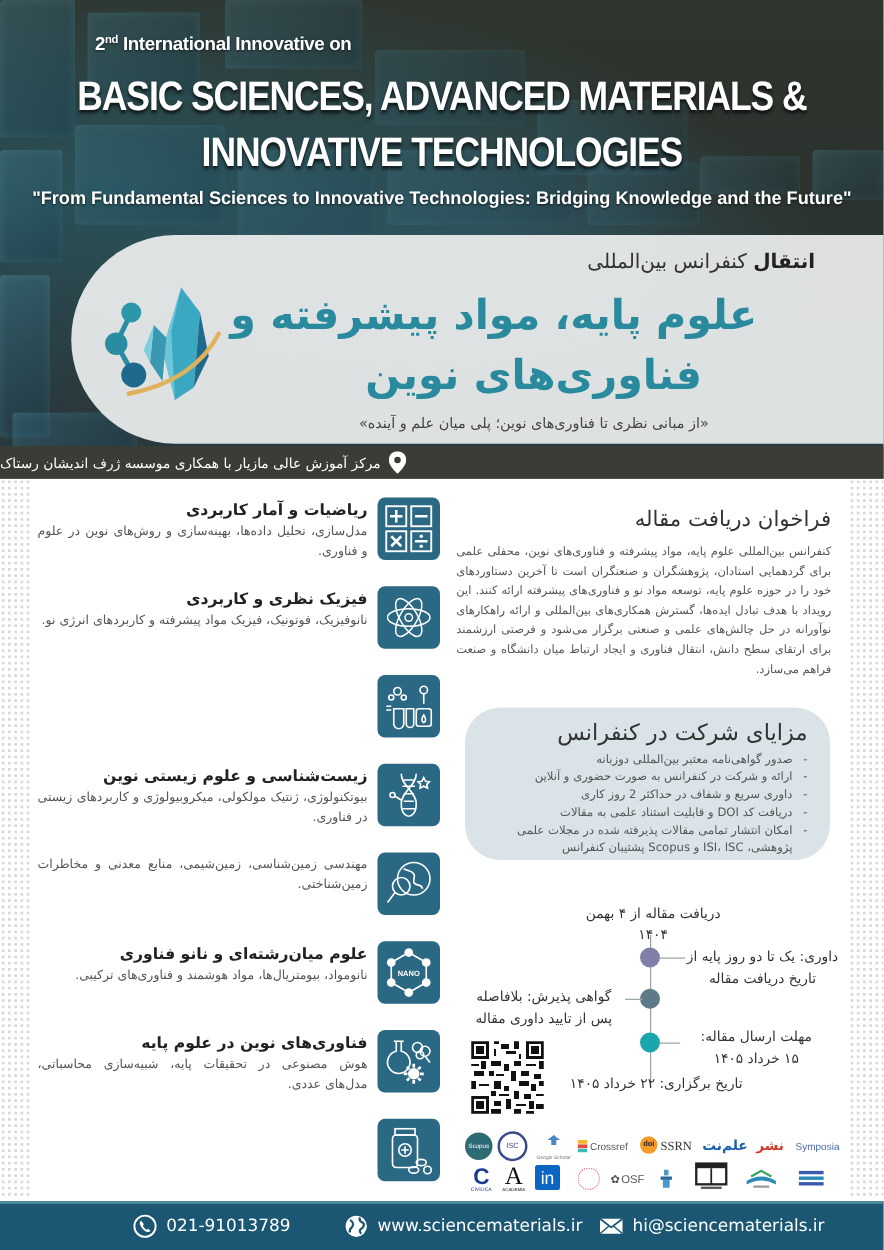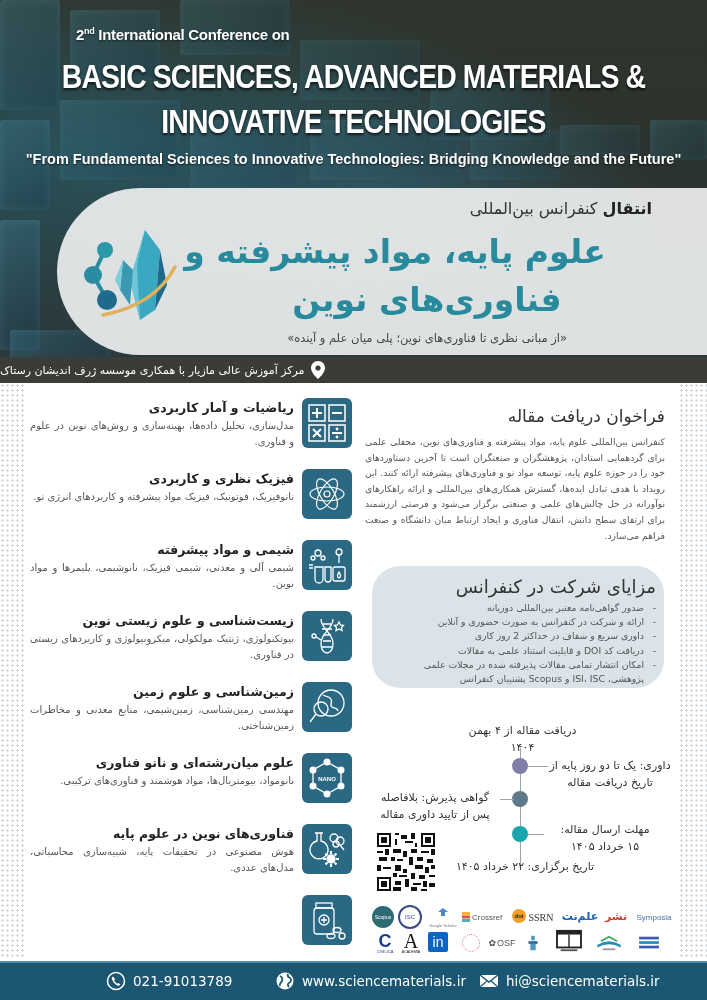--- a/index.html
+++ b/index.html
@@ -96,21 +96,21 @@
 
   .call {
     position: absolute; right: 42px; top: 406px; width: 300px; direction: rtl;
   }
   .call-title { font-size: 17px; color: #333; margin-bottom: 8px; }
   .call-body { font-size: 9.2px; color: #555; line-height: 15.6px; text-align: justify; }
 
   .benefits {
     position: absolute; left: 372px; top: 566px; width: 292px; height: 122px;
     background: #d9e3e8; border-radius: 28px; direction: rtl;
-    padding: 10px 8px 0 14px;
+    padding: 10px 18px 0 14px;
   }
   .benefits-title { font-size: 18px; color: #333; margin-bottom: 4px; }
   .benefits ul { list-style: none; }
   .benefits li { font-size: 9.3px; color: #555; line-height: 14.2px; position: relative; padding-right: 12px; }
   .benefits li::before { content: "-"; position: absolute; right: 0; top: 0; color: #555; }
 
   .timeline { position: absolute; left: 360px; top: 700px; width: 347px; height: 200px; }
   .tl-line { position: absolute; left: 160px; top: 48px; width: 1px; height: 122px; background: #9aa5ab; }
   .tl-dot { position: absolute; width: 16px; height: 16px; border-radius: 50%; }
   .tl-dot.d1 { left: 152px; top: 58px; background: #7f7fa8; }
@@ -147,21 +147,21 @@
     <div class="screen" style="left:0;top:120px;width:50px;height:90px;opacity:.55"></div>
     <div class="screen" style="left:60px;top:100px;width:120px;height:80px;opacity:.4"></div>
     <div class="screen" style="left:190px;top:120px;width:110px;height:70px;opacity:.35"></div>
     <div class="screen" style="left:310px;top:120px;width:150px;height:60px;opacity:.3"></div>
     <div class="screen" style="left:470px;top:130px;width:90px;height:50px;opacity:.3"></div>
     <div class="screen" style="left:0;top:220px;width:40px;height:130px;opacity:.6"></div>
     <div class="screen" style="left:10px;top:330px;width:100px;height:40px;opacity:.5"></div>
   </div>
 
   <div class="en-sub">
-    <span>2</span><sup>nd</sup><span> International Conference on</span>
+    <span>2</span><sup>nd</sup><span> International Innovative on</span>
   </div>
   <div class="en-title en-t1">BASIC SCIENCES, ADVANCED MATERIALS &amp;</div>
   <div class="en-title en-t2">INNOVATIVE TECHNOLOGIES</div>
   <div class="en-slogan">"From Fundamental Sciences to Innovative Technologies: Bridging Knowledge and the Future"</div>
 
   <div class="hero-band"></div>
 
   <svg class="hero-logo" viewBox="0 0 110 100">
     <line x1="30" y1="25" x2="18" y2="50" stroke="#2a8ca0" stroke-width="4"></line>
     <line x1="18" y1="50" x2="32" y2="75" stroke="#2a8ca0" stroke-width="4"></line>
@@ -241,24 +241,20 @@
           <circle cx="16" cy="13" r="2"></circle>
         <path d="M8 22v12a4 4 0 0 0 8 0V22z"></path>
         <path d="M18 22v12a3 3 0 0 0 6 0V22z"></path>
         <circle cx="32" cy="7" r="3"></circle>
           <path d="M32 10v8"></path>
         <rect x="26" y="22" width="12" height="14" rx="2"></rect>
         <path d="M32 27c-2 3-2 5 0 6 2-1 2-3 0-6z"></path>
         <path d="M2 20h4M2 23h4"></path>
       </svg>
     </div>
-    <div class="topic-text">
-      <div class="topic-title">شیمی و مواد پیشرفته</div>
-      <div class="topic-desc">شیمی آلی و معدنی، شیمی فیزیک، نانوشیمی، پلیمرها و مواد نوین.</div>
-    </div>
   </div>
 
   <div class="topic" style="top:213px">
     <div class="topic-icon">
       <svg viewBox="0 0 40 40" fill="none" stroke="#fff" stroke-width="1.3">
         <path d="M14 3c0 10 12 14 12 24s-6 10-6 10"></path>
         <path d="M26 3c0 10-12 14-12 24s6 10 6 10"></path>
         <path d="M16 8h8M15 13h10M16 19h8M16 25h8M15 31h10"></path>
         <path d="M32 6l1.5 3 3 .5-2 2 .5 3-3-1.5-3 1.5.5-3-2-2 3-.5z"></path>
         <circle cx="7" cy="20" r="2"></circle>
@@ -274,21 +270,20 @@
   <div class="topic" style="top:284px">
     <div class="topic-icon">
       <svg viewBox="0 0 40 40" fill="none" stroke="#fff" stroke-width="1.3">
         <circle cx="24" cy="16" r="13"></circle>
         <path d="M16 8c3 2 6 1 8 4s-2 6 1 8 5 0 6 4"></path>
         <circle cx="14" cy="22" r="7"></circle>
         <path d="M9 27l-6 8"></path>
       </svg>
     </div>
     <div class="topic-text">
-      <div class="topic-title">زمین‌شناسی و علوم زمین</div>
       <div class="topic-desc">مهندسی زمین‌شناسی، زمین‌شیمی، منابع معدنی و مخاطرات زمین‌شناختی.</div>
     </div>
   </div>
 
   <div class="topic" style="top:355px">
     <div class="topic-icon">
       <svg viewBox="0 0 40 40">
         <polygon points="20,4 34,12 34,28 20,36 6,28 6,12" fill="none" stroke="#fff" stroke-width="1.3"></polygon>
         <circle cx="20" cy="4" r="3.5" fill="#fff"></circle>
           <circle cx="34" cy="12" r="3.5" fill="#fff"></circle>

